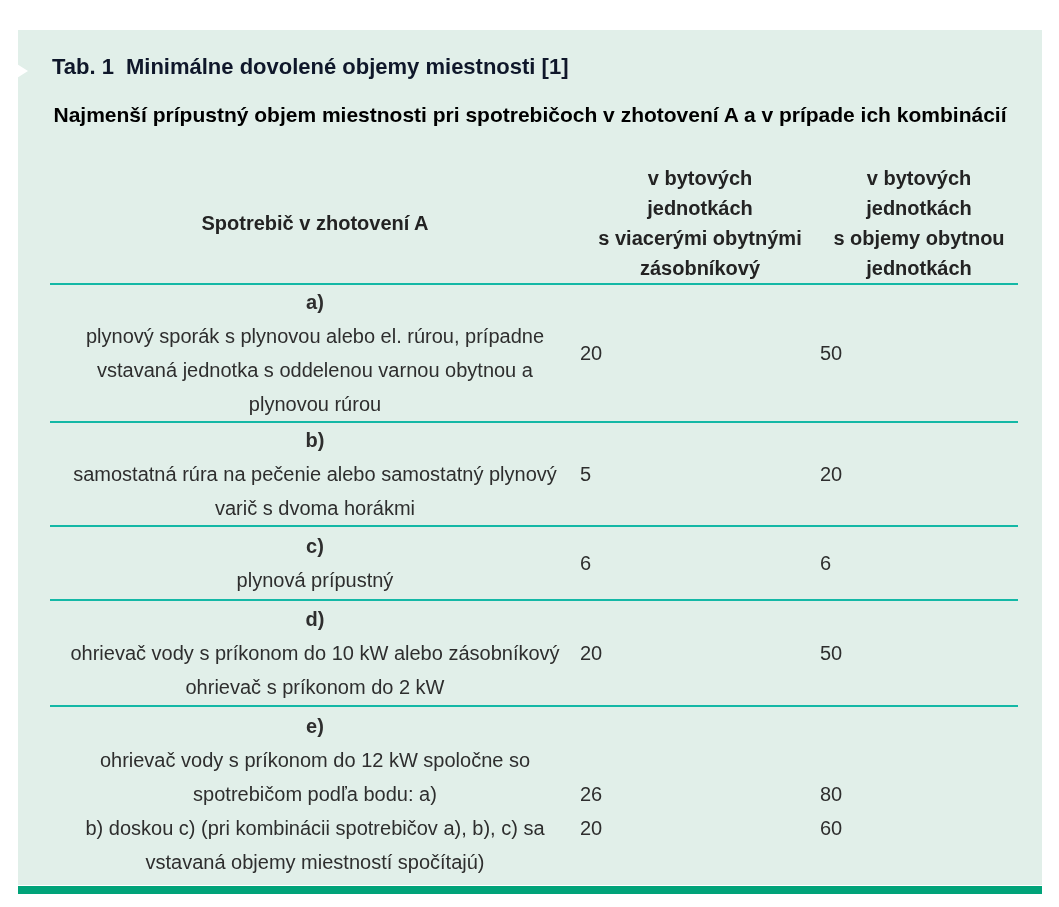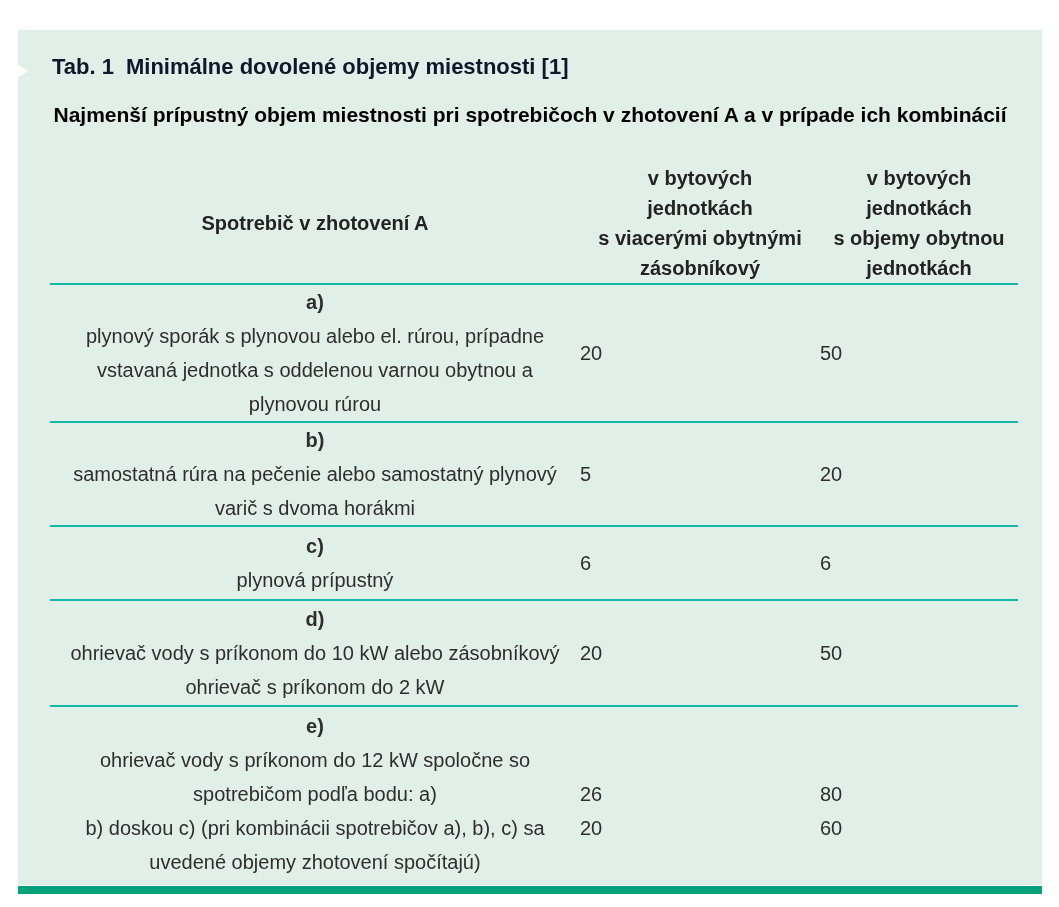--- a/index.html
+++ b/index.html
@@ -141,21 +141,21 @@
         </td>
         <td class="val">20</td>
         <td class="val">50</td>
       </tr>
       <tr class="h-e">
         <td class="desc">
           <div class="marker">e)</div>
           <div>ohrievač vody s príkonom do 12 kW spoločne so</div>
           <div>spotrebičom podľa bodu: a)</div>
           <div>b) doskou c) (pri kombinácii spotrebičov a), b), c) sa</div>
-          <div>uvedené objemy zhotovení spočítajú)</div>
+          <div>vstavaná objemy miestností spočítajú)</div>
         </td>
         <td class="val vtop">
           <div class="spacer"></div>
           <div class="vline">26</div>
           <div class="vline">20</div>
         </td>
         <td class="val vtop">
           <div class="spacer"></div>
           <div class="vline">80</div>
           <div class="vline">60</div>

